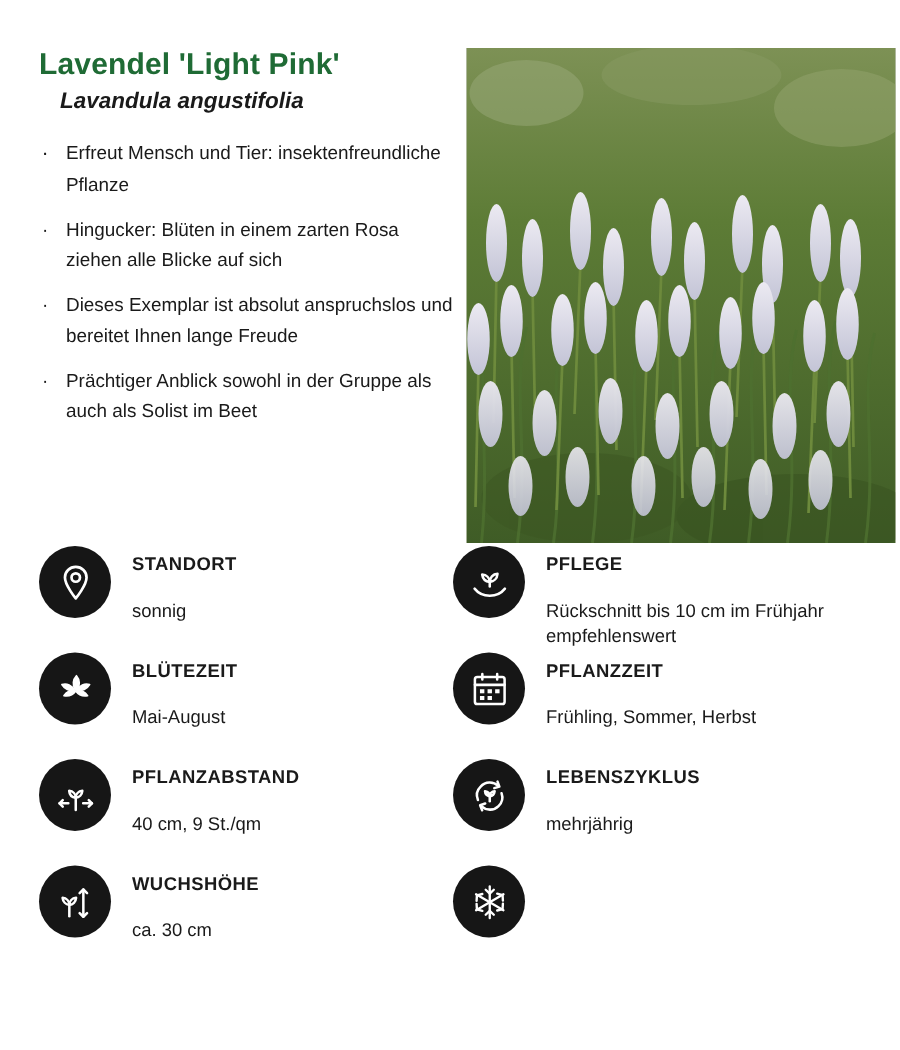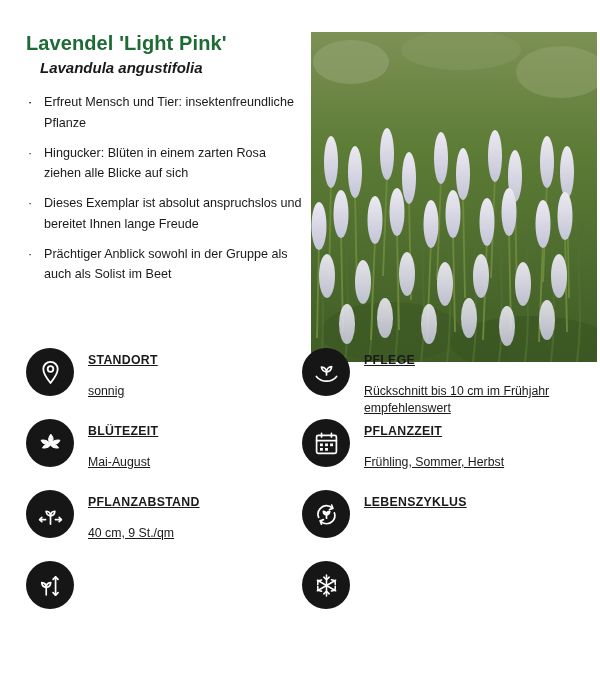--- a/index.html
+++ b/index.html
@@ -81,28 +81,27 @@
     overflow: hidden;
     background: #6f7f50;
     border: 0;
   }
   .photo svg { display:block; width:100%; height:100%; }
 
   
   .attrs {
     position: absolute;
     left: 26px;
-    top: 346px;
+    top: 362px;
     width: 552px;
     display: grid;
     grid-template-columns: 276px 276px;
     grid-auto-rows: 71px;
     column-gap: 0;
     row-gap: 0;
-    text-decoration: underline;
   }
   .attr {
     display: flex;
     align-items: flex-start;
     padding-top: 2px;
   }
   .attr .badge {
     width: 48px;
     height: 48px;
     flex: 0 0 48px;
@@ -347,32 +346,37 @@
           <path d="M16.6 3.6l1.1 3-3 .9"></path>
           <path d="M19 10.5a7.2 7.2 0 0 1-1.8 7.6 7.2 7.2 0 0 1-10 .2"></path>
           <path d="M7.5 20.6l-1.2-3 3-1"></path>
           <path d="M12 15.3v-3.1"></path>
           <path d="M12 12.3c0-1.6 1.2-2.9 2.9-3-.2 1.7-1.3 2.9-2.9 3z"></path>
           <path d="M12 12.3c-1.5-.2-2.7-1.4-2.8-3 1.7.2 2.8 1.4 2.8 3z"></path>
         </svg>
       </div>
       <div class="txt">
         <div class="lbl">LEBENSZYKLUS</div>
+        <div class="val">mehrjährig</div>
       </div>
     </div>
 
     <div class="attr">
       <div class="badge">
         <svg viewBox="0 0 24 24" fill="none" stroke="#ffffff" stroke-width="1.5" stroke-linecap="round" stroke-linejoin="round">
           <path d="M16.5 20.5V4.6"></path>
           <path d="M14.3 6.6l2.2-2.2 2.2 2.2M14.3 18.4l2.2 2.2 2.2-2.2"></path>
           <path d="M8.2 20.3v-7"></path>
           <path d="M8.2 13.6c0-2.3 1.7-4 4-4.2-.2 2.4-1.9 4.1-4 4.2z"></path>
           <path d="M8.2 13.6c-2.1-.2-3.8-1.9-4-4.2 2.3.2 4 1.9 4 4.2z"></path>
         </svg>
+      </div>
+      <div class="txt">
+        <div class="lbl">WUCHSHÖHE</div>
+        <div class="val">ca. 30 cm</div>
       </div>
     </div>
 
     <div class="attr">
       <div class="badge">
         <svg viewBox="0 0 24 24" fill="none" stroke="#ffffff" stroke-width="1.4" stroke-linecap="round" stroke-linejoin="round">
           <path d="M12 2.6v18.8"></path>
           <path d="M3.9 7.3l16.2 9.4"></path>
           <path d="M20.1 7.3L3.9 16.7"></path>
           <path d="M9.6 4.6L12 6.9l2.4-2.3M9.6 19.4L12 17.1l2.4 2.3"></path>

